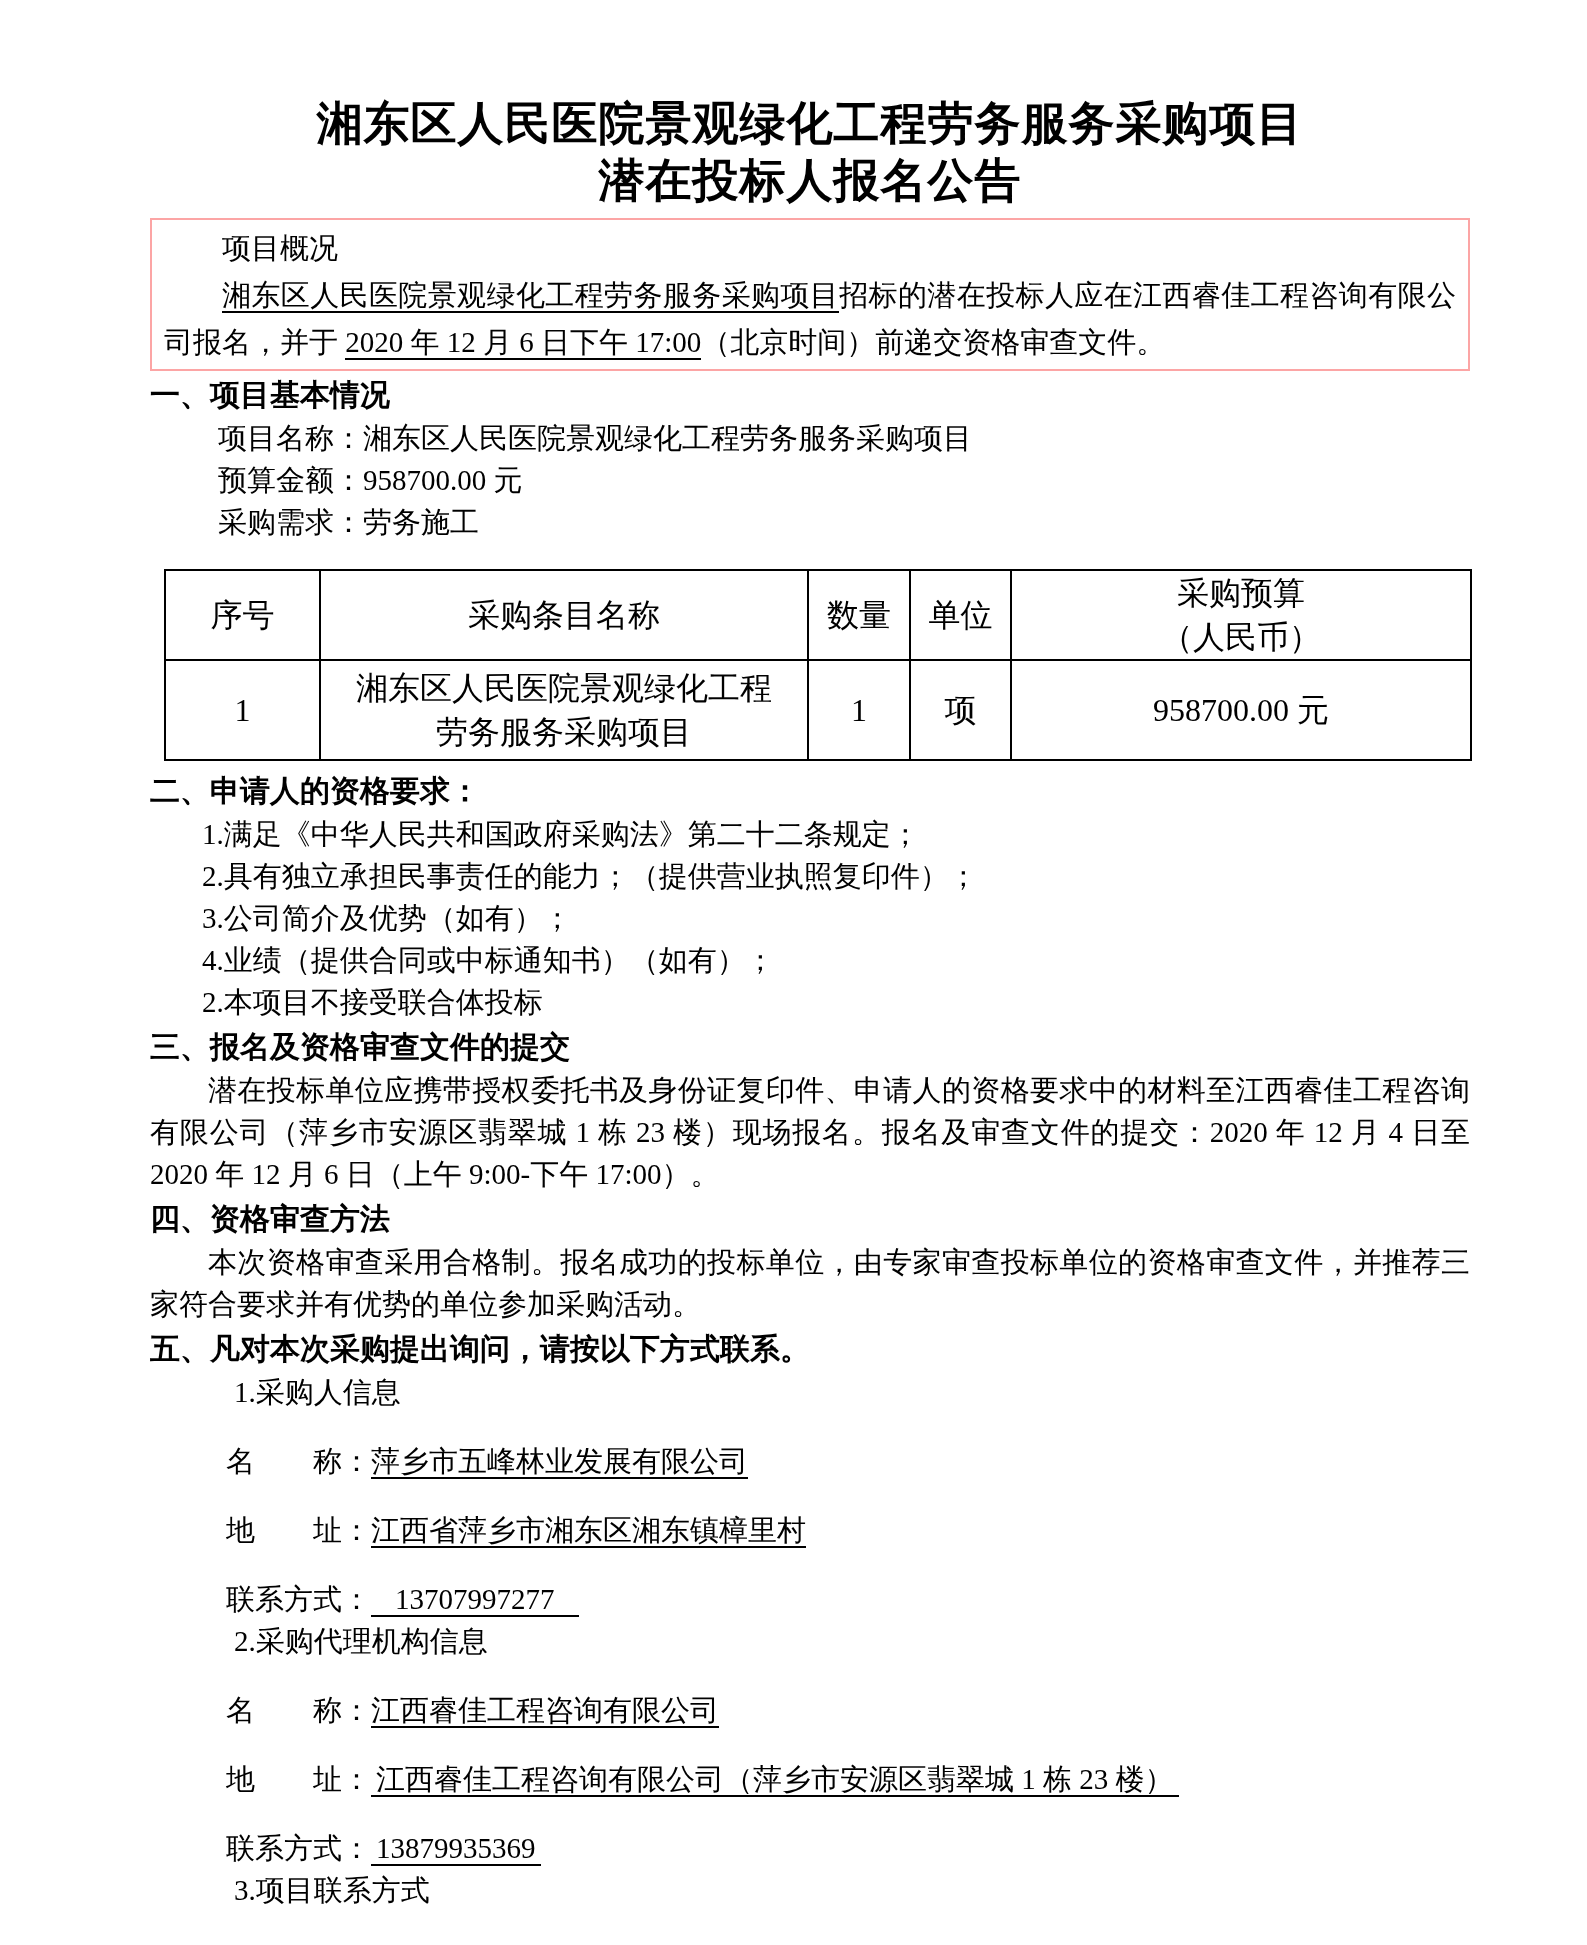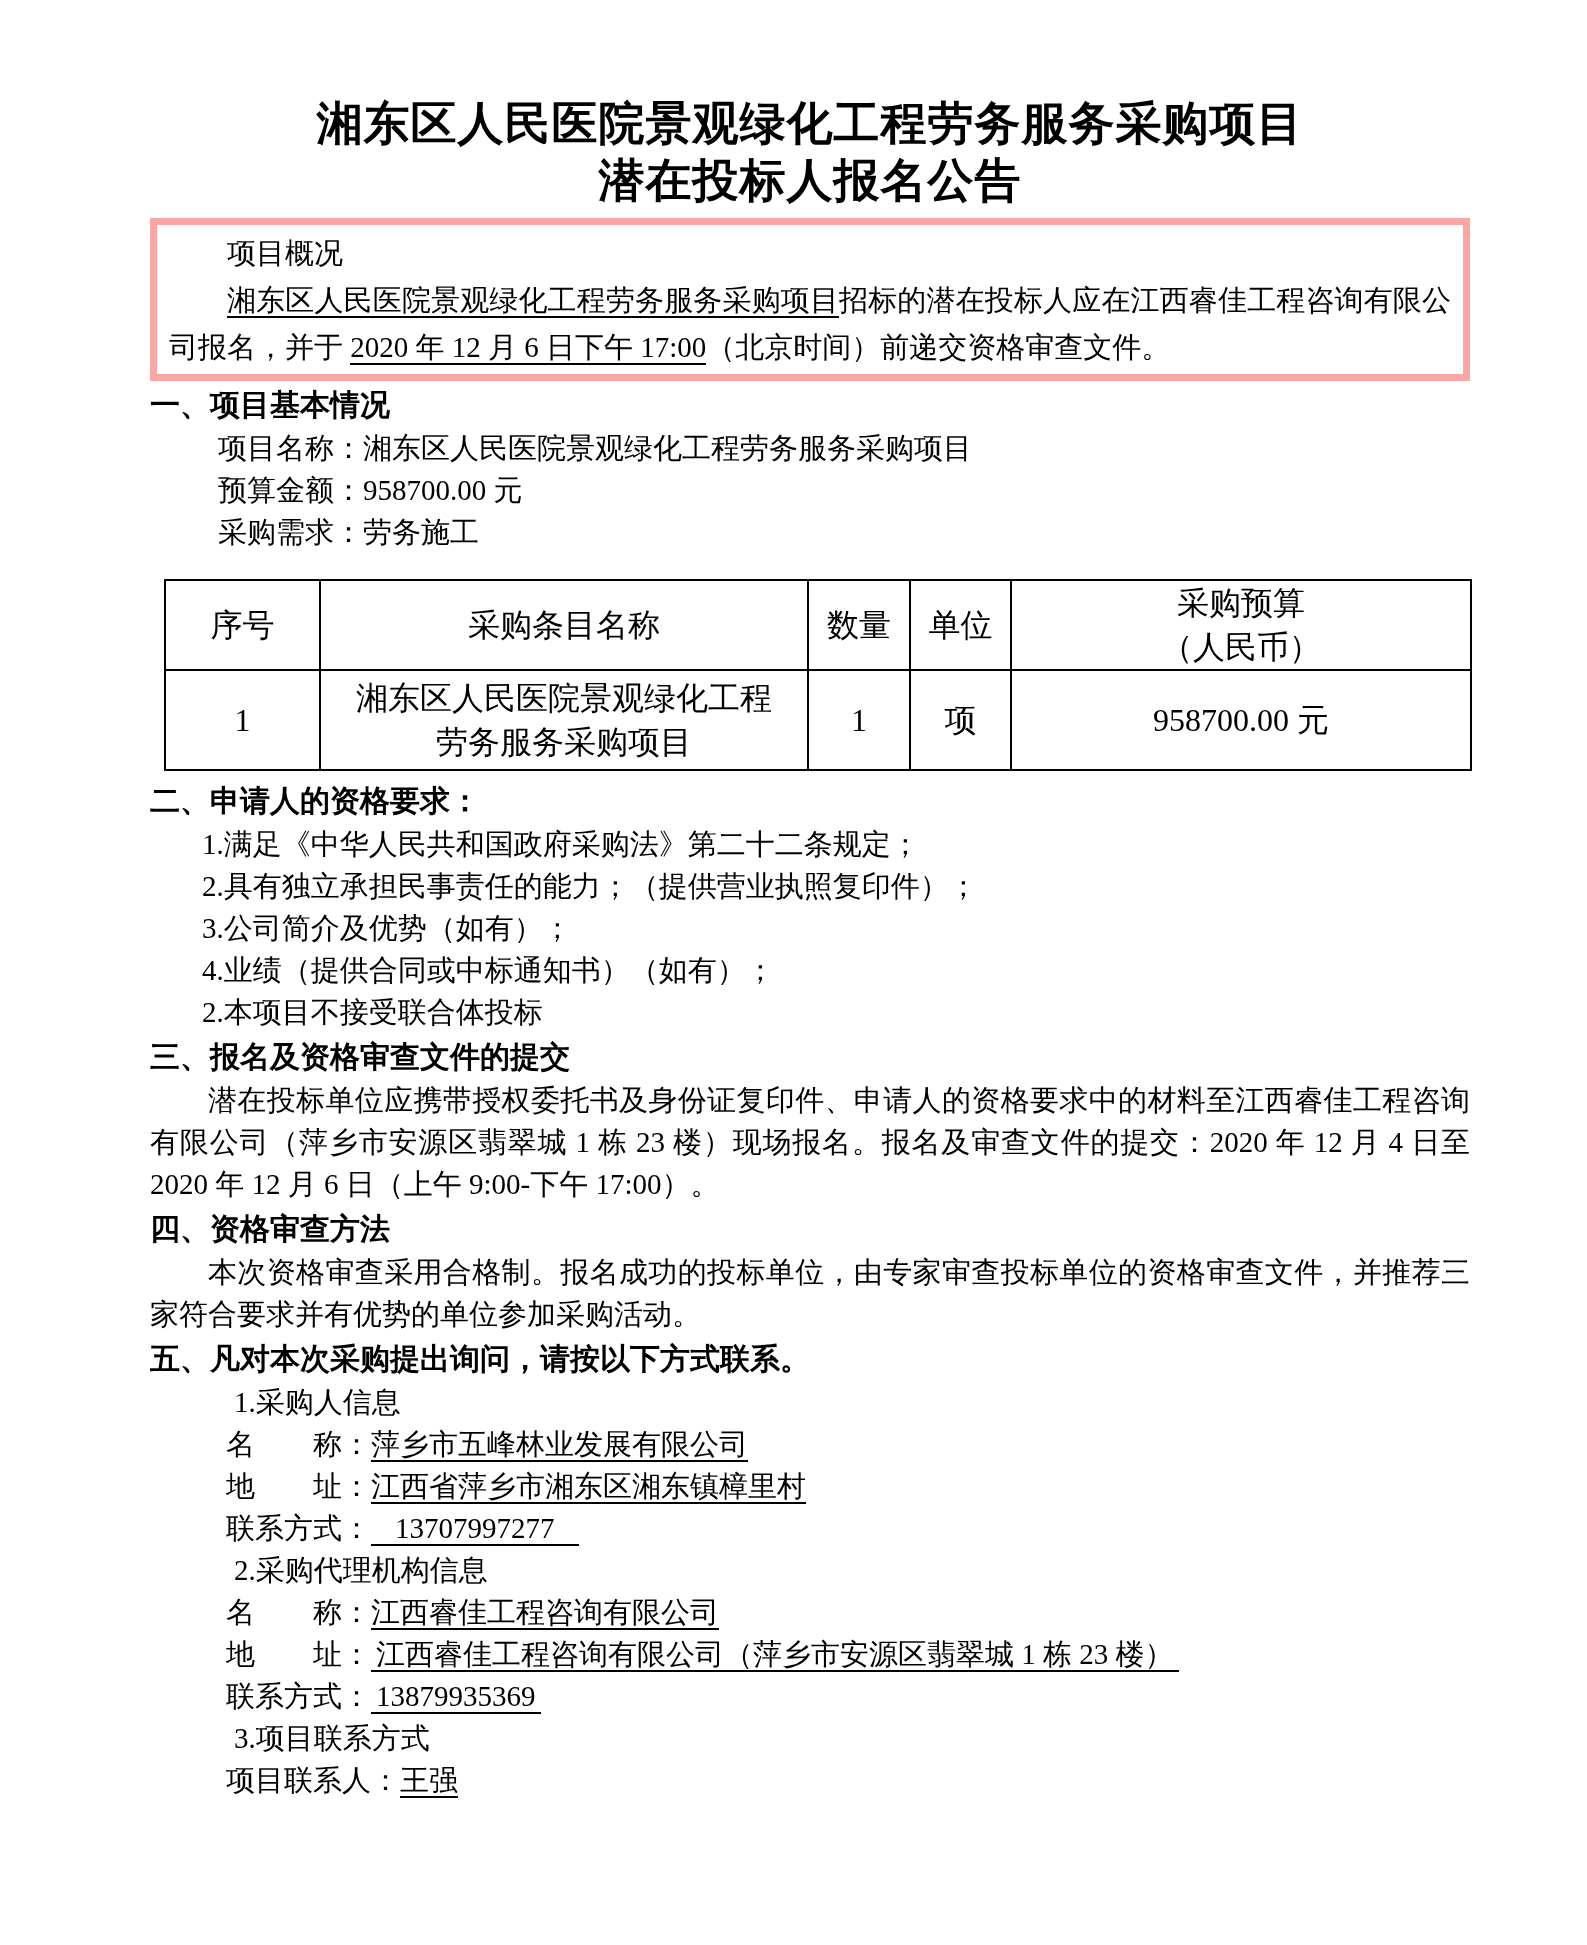--- a/index.html
+++ b/index.html
@@ -11,37 +11,37 @@
   }
   .page { padding:95px 117px 0 150px; }
 
   .title {
     font-weight:700; font-size:46px; line-height:57px; text-align:center;
     font-family:"Liberation Serif","DejaVu Serif",serif;
     letter-spacing:1px;
   }
 
   .overview-box {
-    border:7px solid #fca5a5;
+    border:2px solid #fca5a5;
     margin-top:9px;
     padding:5px 12px 3px 12px;
   }
   .box-line { line-height:47px; text-indent:58px; }
   .box-para { line-height:47px; text-indent:58px; text-align:justify; }
 
   .sec {
     font-family:Liberation Serif, serif;
     font-size:30px; font-weight:700; line-height:44px; margin-top:2px;
   }
 
   .line { line-height:42px; }
   .ind-a { padding-left:68px; }
   .ind-b { padding-left:52px; }
   .ind-c { padding-left:84px; }
-  .ind-d { padding-left:76px; }
+  .ind-d { padding-left:76px;margin-top:27px; }
   .para { line-height:42px; text-indent:58px; text-align:justify; }
 
   .ptable {
     border-collapse:collapse; table-layout:fixed;
     width:1306px; margin:26px 0 8px 14px;
   }
   .ptable th, .ptable td {
     border:2px solid #000; font-weight:400; text-align:center;
     vertical-align:middle; font-size:32px; line-height:44px; padding:0 6px;
   }

